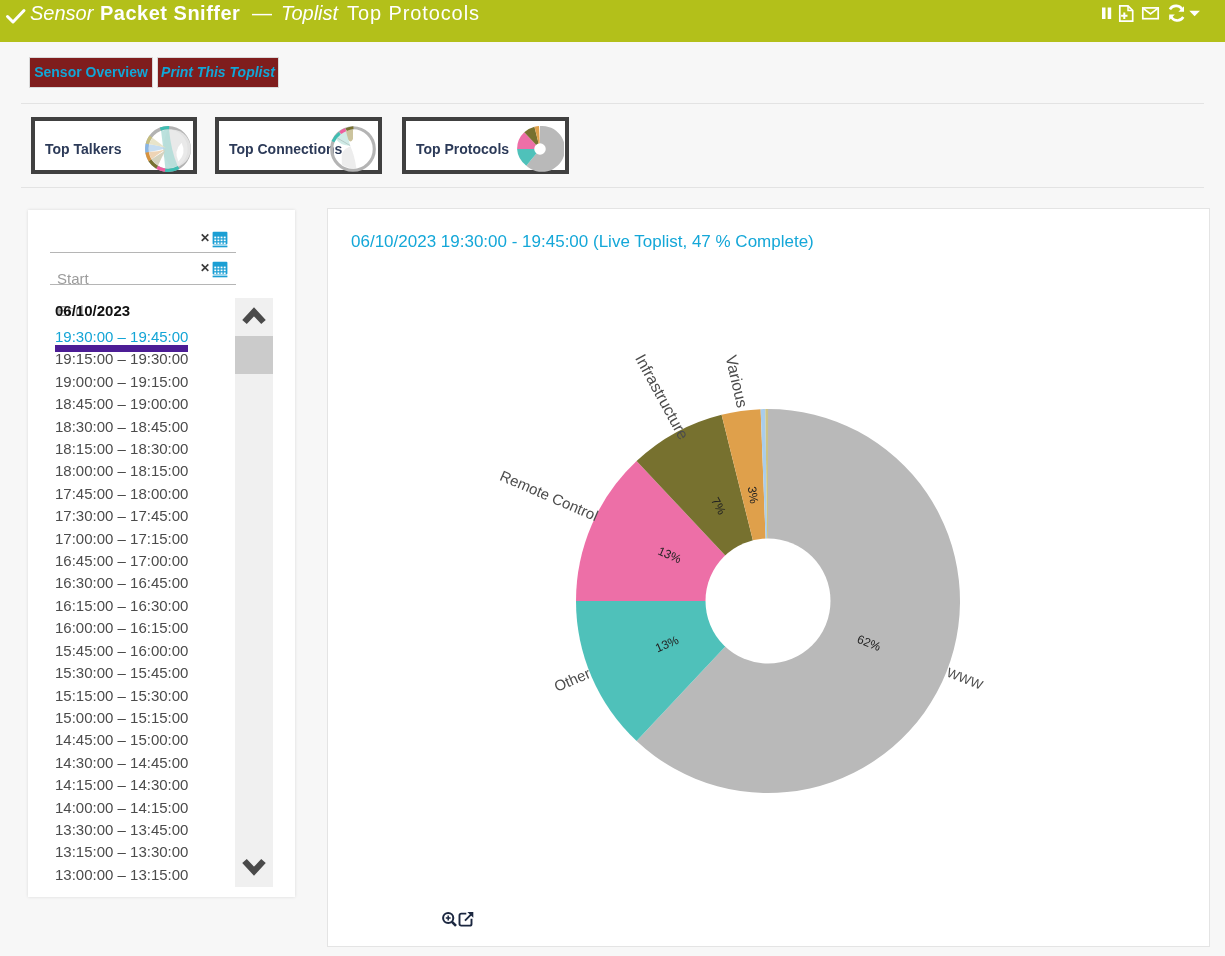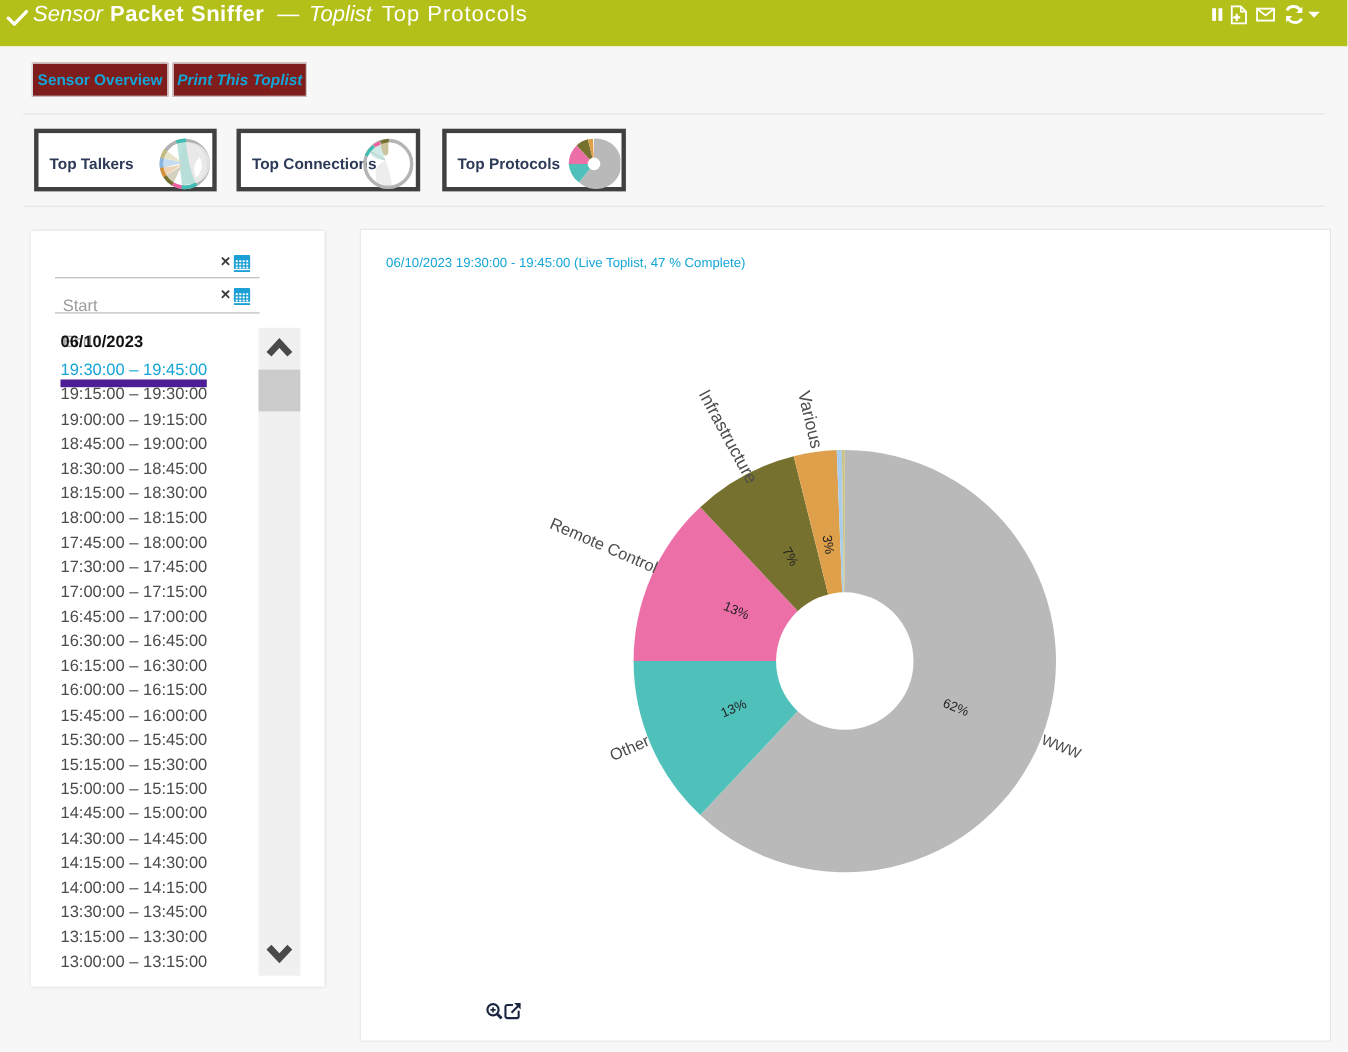--- a/index.html
+++ b/index.html
@@ -32,21 +32,21 @@
 .tlist { position:absolute; left:27px; top:116px; font-size:15px; color:#4b4b4b; line-height:22.4px; white-space:nowrap; }
 .tlist .sel { color:#14a5d6; border-bottom:7px solid #4c1d95; }
 
 .sbtrack { position:absolute; left:207px; top:88px; width:38px; height:589px; background:#f0f0f0; }
 .sbthumb { position:absolute; left:0; top:38px; width:38px; height:38px; background:#cbcbcb; }
 .sbup { position:absolute; left:7px; top:9px; }
 .sbdn { position:absolute; left:7px; bottom:11px; }
 
 
 .mainpanel { position:absolute; left:327px; top:208px; width:883px; height:739px; background:#fff; border:1px solid #e4e4e4; }
-.mtitle { position:absolute; left:23px; top:23px; font-size:12px; color:#14a7d8; }
+.mtitle { position:absolute; left:23px; top:23px; font-size:17px; color:#14a7d8; }
 .pielabel { font-size:15px; fill:#4c4c4c; }
 .pct { font-size:12px; fill:#222; }
 .bicons { position:absolute; left:113px; top:702px; }
 </style>
 </head>
 <body>
 <div id="page">
 
   <div class="header">
     <svg width="24" height="24" style="position:absolute;left:4px;top:4px" viewBox="0 0 24 24">

